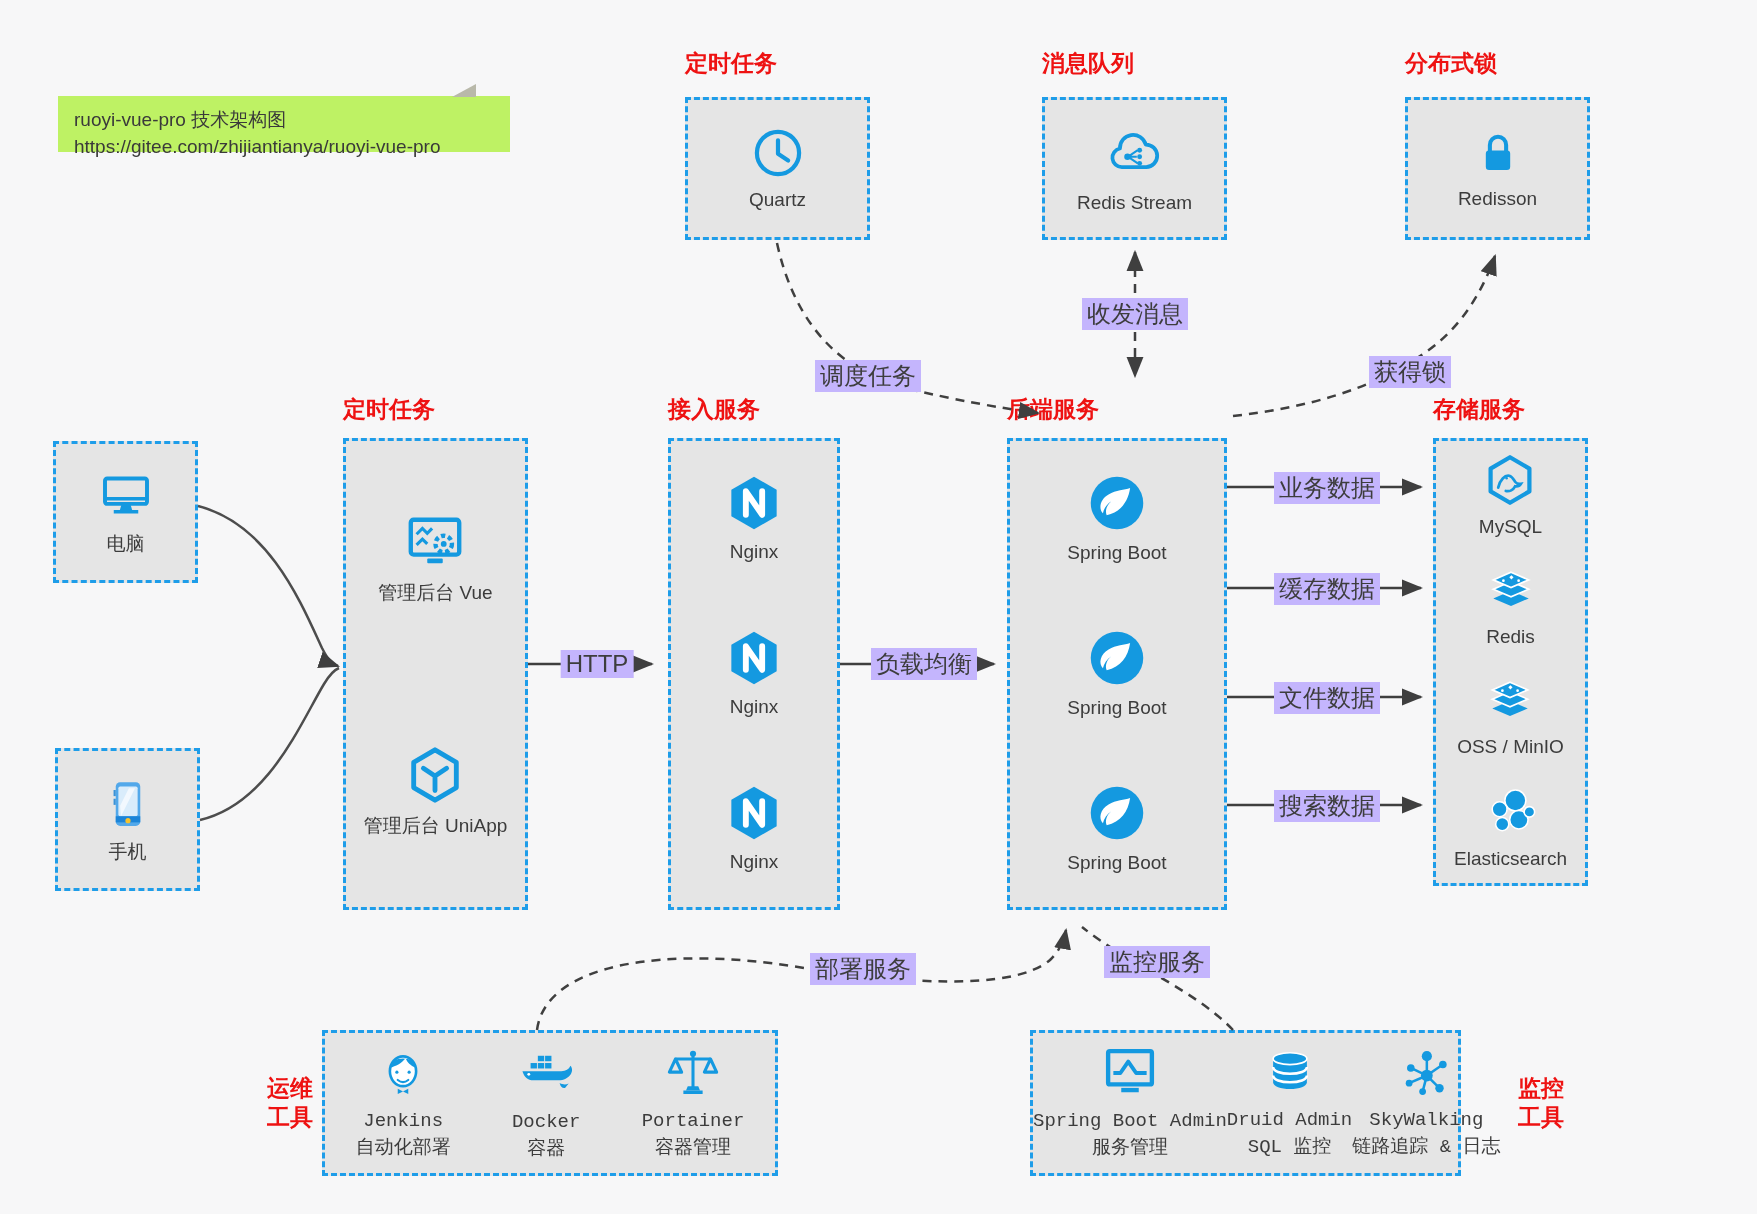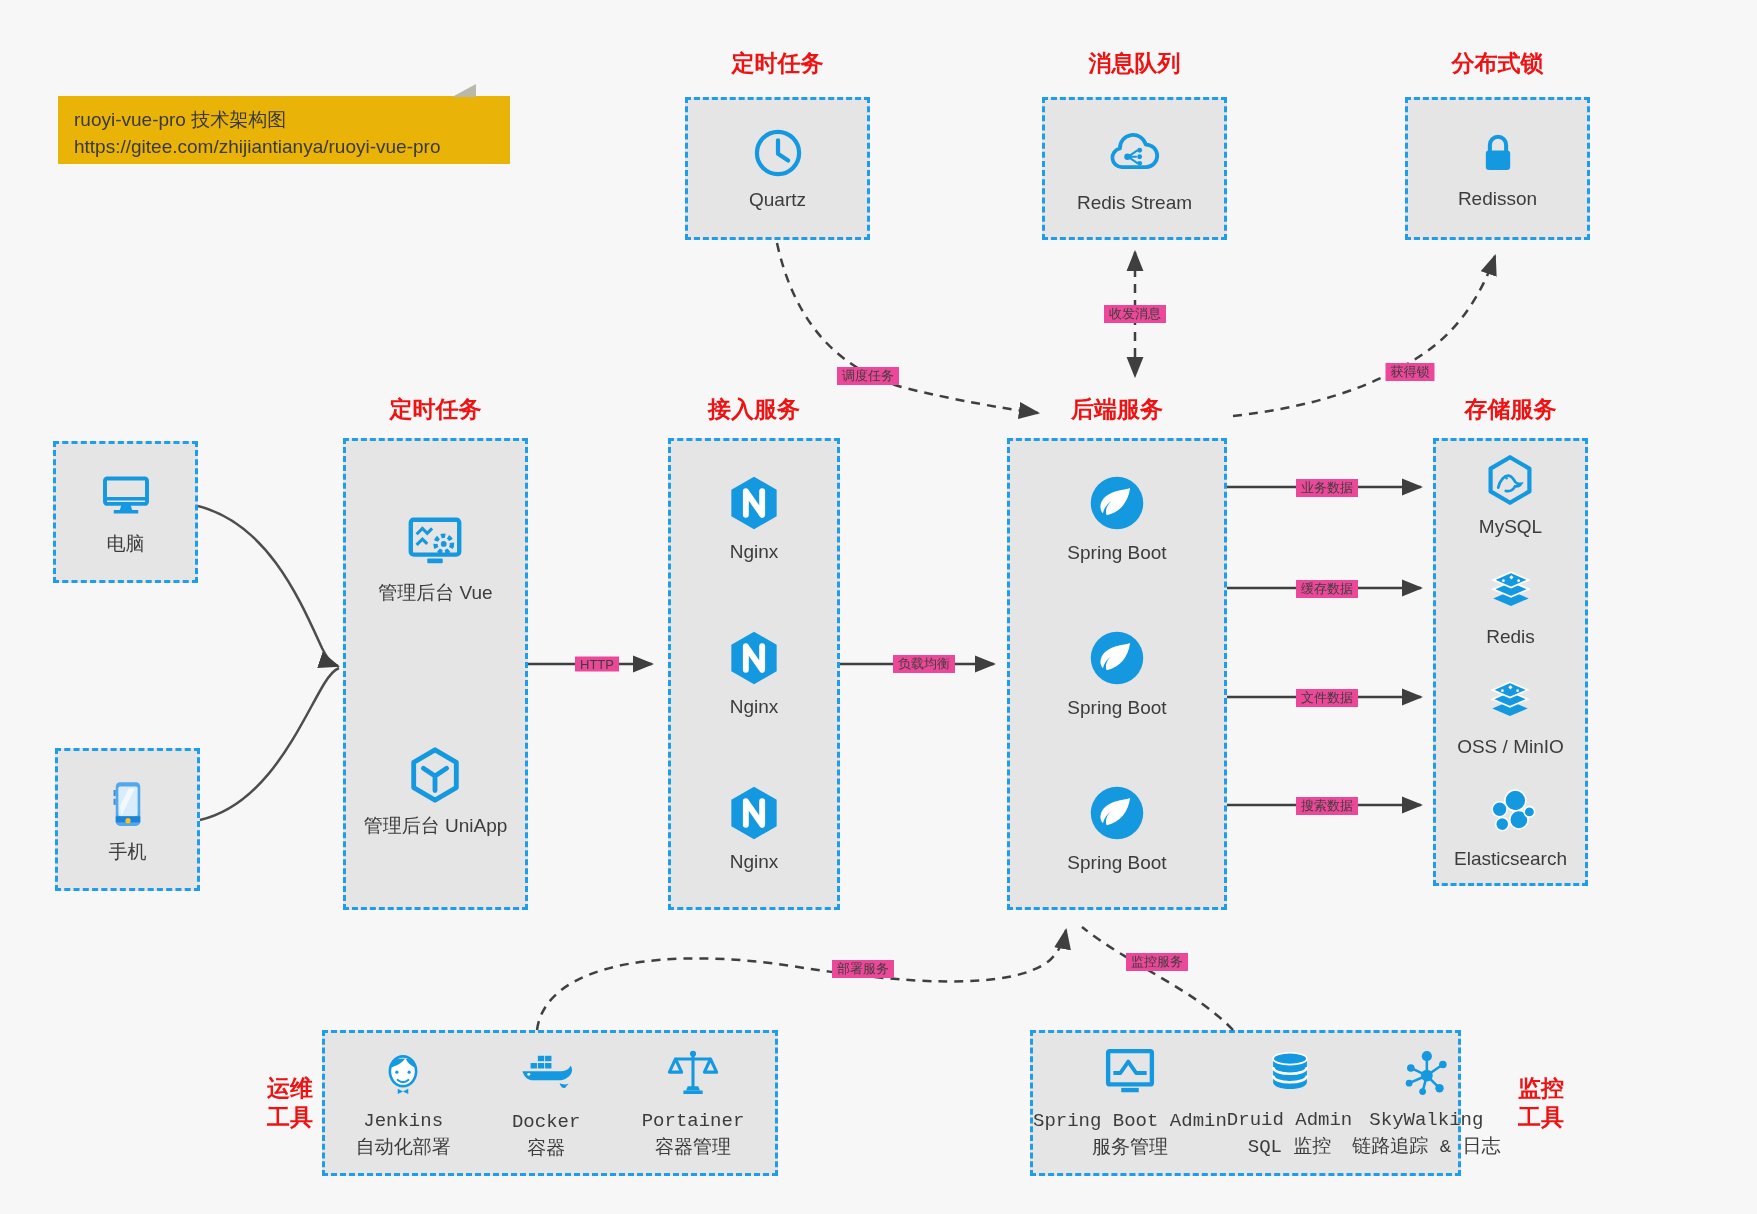--- a/index.html
+++ b/index.html
@@ -6,25 +6,25 @@
   #canvas{position:relative;width:1757px;height:1214px;background:#f7f7f8;overflow:hidden;
           font-family:"Liberation Sans","DejaVu Sans",sans-serif;color:#3c3c3c;}
   #edges-svg{position:absolute;left:0;top:0;z-index:3;pointer-events:none;}
   .gbox{position:absolute;box-sizing:border-box;border:3px dashed #1e9de9;background:#e5e5e5;
         display:flex;flex-direction:column;justify-content:space-around;align-items:center;z-index:2;}
   .hbox{flex-direction:row;font-family:Liberation Mono, monospace;}
   .node{display:flex;flex-direction:column;align-items:center;gap:8px;}
   .node2{gap:3px;}
   .node2 .icon{margin-bottom:6px;}
   .nlabel{font-size:19px;color:#3c3c3c;white-space:nowrap;line-height:1.25;}
-  .gtitle{position:absolute;color:#ee1212;font-weight:bold;font-size:23px;text-align:center;z-index:2;white-space:nowrap;}
+  .gtitle{position:absolute;color:#ee1212;font-weight:bold;font-size:23px;text-align:left;z-index:2;white-space:nowrap;}
   .vtitle{position:absolute;color:#ee1212;font-weight:bold;font-size:23px;line-height:29px;text-align:right;z-index:2;}
-  .elabel{position:absolute;transform:translate(-50%,-50%);background:#ec4899;padding:0 5px;
-          font-size:13px;color:#3d3d3d;white-space:nowrap;z-index:4;}
-  .note{position:absolute;left:58px;top:96px;width:452px;height:68px;background:#eab308;
+  .elabel{position:absolute;transform:translate(-50%,-50%);background:#c4b5fd;padding:0 5px;
+          font-size:24px;color:#3d3d3d;white-space:nowrap;z-index:4;}
+  .note{position:absolute;left:58px;top:96px;width:452px;height:56px;background:#bef264;
         z-index:2;padding:10px 0 0 16px;box-sizing:border-box;}
   .note div{font-size:19px;line-height:27px;color:#3a3a3a;white-space:nowrap;}
   .note-fold{position:absolute;left:452px;top:84px;width:0;height:0;z-index:2;
              border-left:24px solid transparent;border-bottom:13px solid #b9b9aa;}
   .icon{display:block;}
 </style>
 </head>
 <body>
 
 <div id="canvas">

